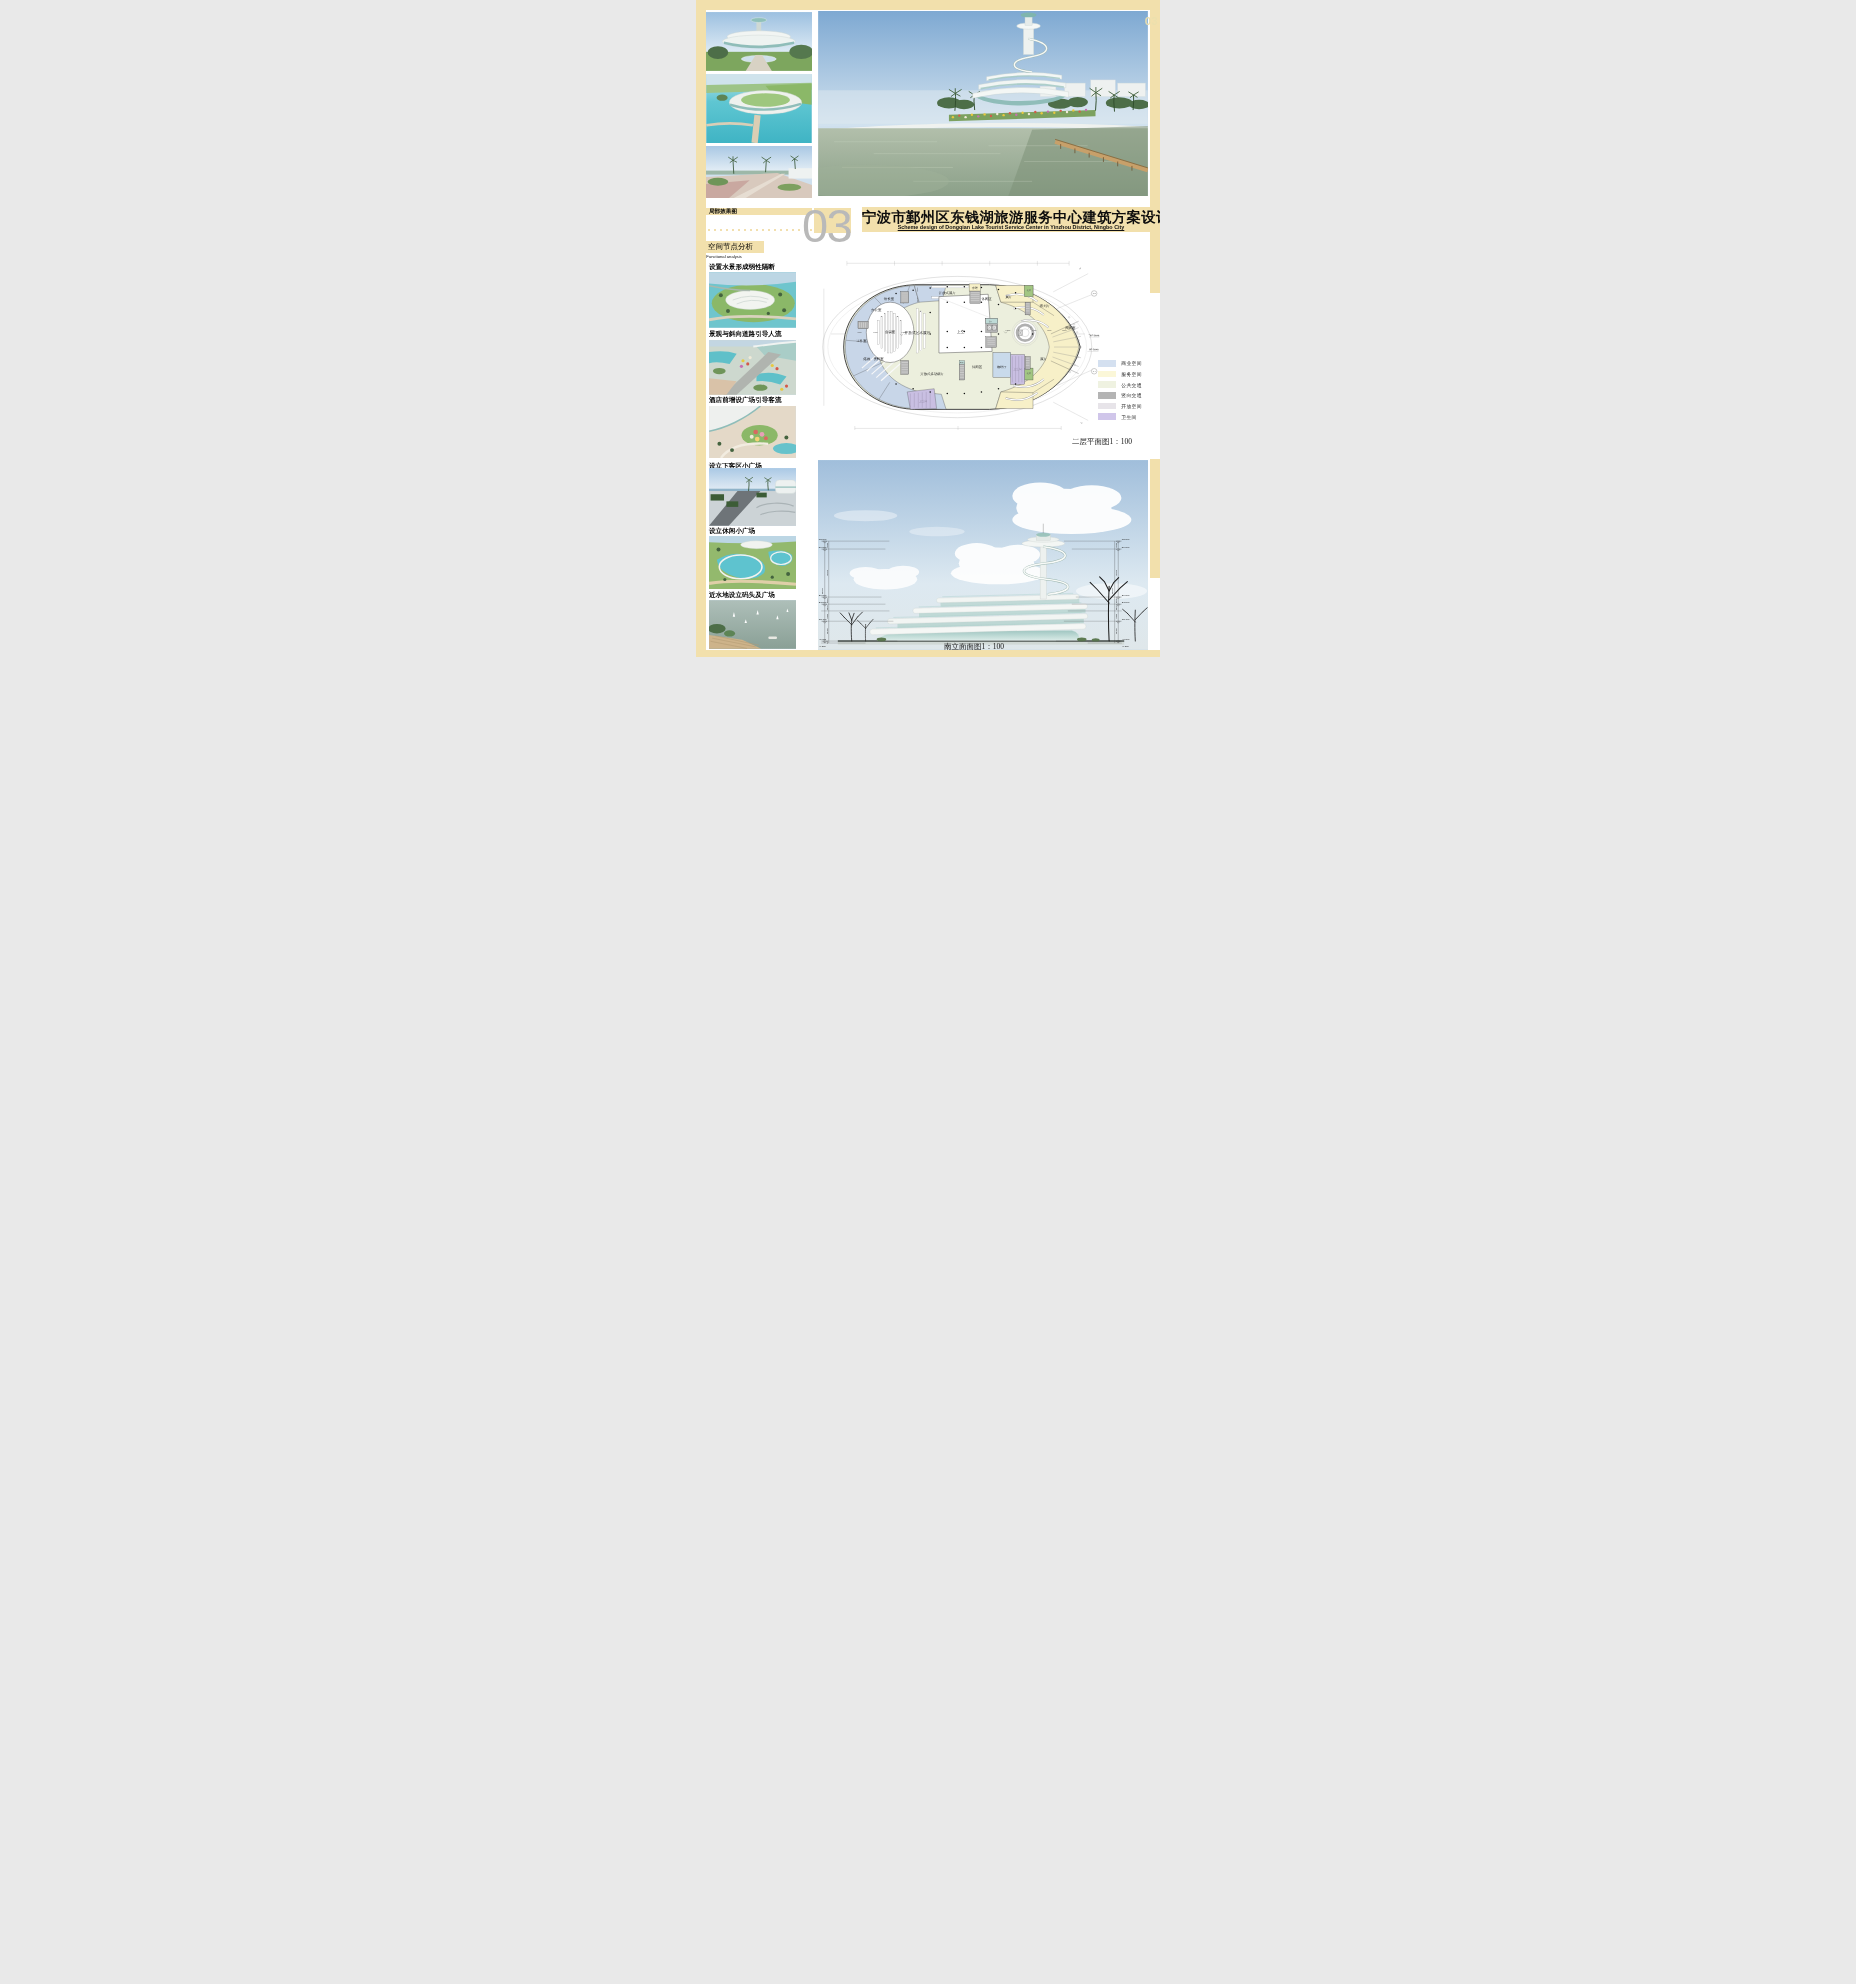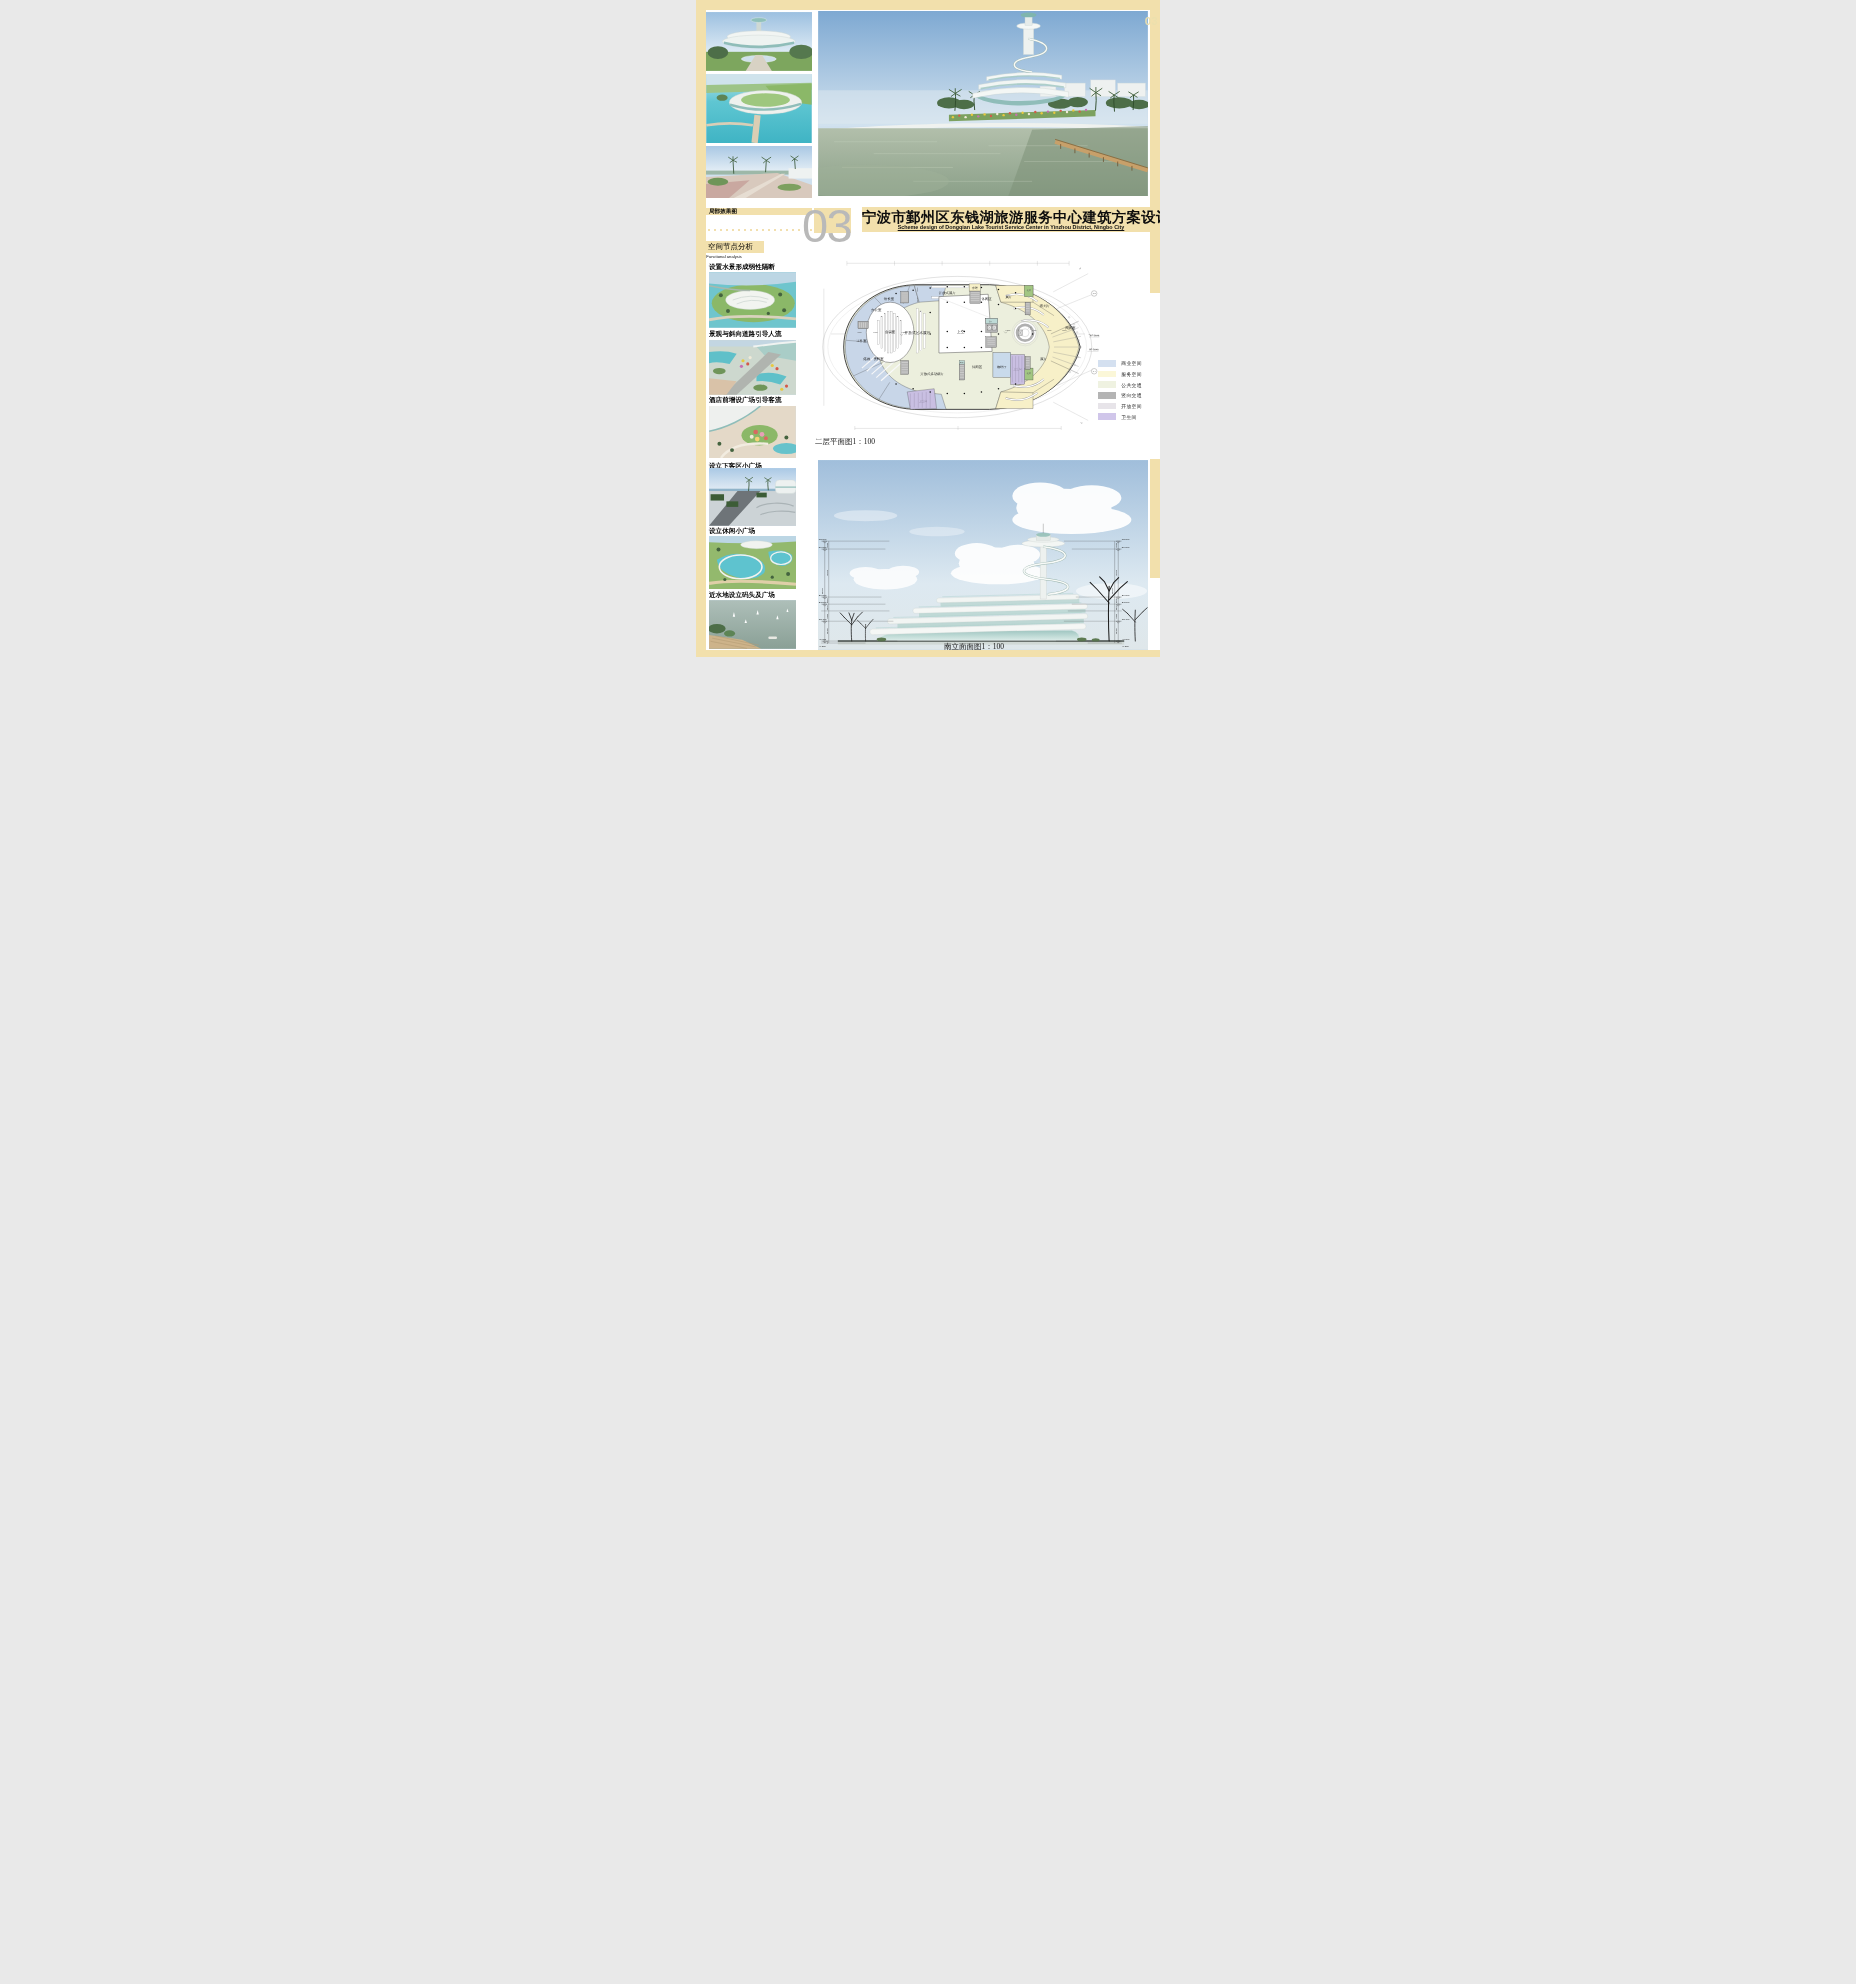--- a/index.html
+++ b/index.html
@@ -23,21 +23,21 @@
   #big03{left:106px;top:202px;font-size:47px;color:#b9b9b9;line-height:1;letter-spacing:-1.6px;z-index:3;}
   #sq03{left:118px;top:208px;width:37px;height:24.6px;z-index:1;}
   #dots{left:10.3px;top:228px;width:137px;height:4.4px;z-index:2;
         background-image:radial-gradient(circle,#f2dfae 1.3px,rgba(0,0,0,0) 1.5px);
         background-size:6px 4.4px;background-repeat:repeat-x;}
   #sec2-band{left:10px;top:241px;width:58px;height:11.5px;}
   #sec2{left:12px;top:242px;font-weight:400;font-size:7.5px;color:#000;}
   #sec2en{left:10.3px;top:254px;font-size:4.2px;color:#111;}
   .itemlab{position:absolute;left:13px;font-weight:700;font-size:6.6px;color:#000;white-space:nowrap;}
   
-  #plan-caption{left:119px;top:437px;width:326px;text-align:left;font-family:"Liberation Serif",serif;
+  #plan-caption{left:110px;top:437px;width:326px;text-align:right;font-family:"Liberation Serif",serif;
                 font-size:7.5px;color:#111;}
   #legend{left:402px;top:358px;}
   .lg-row{display:flex;align-items:center;height:10.7px;}
   .lg-sw{width:18px;height:6.7px;margin-right:5.2px;}
   .lg-tx{font-size:4.8px;color:#222;letter-spacing:0.4px;white-space:nowrap;}
   
   #elev-caption{left:115px;top:642px;width:326px;text-align:center;font-family:"Liberation Serif",serif;
                 font-size:7.5px;color:#111;}
   
   #band-top{left:0;top:0;width:464px;height:10px;}

